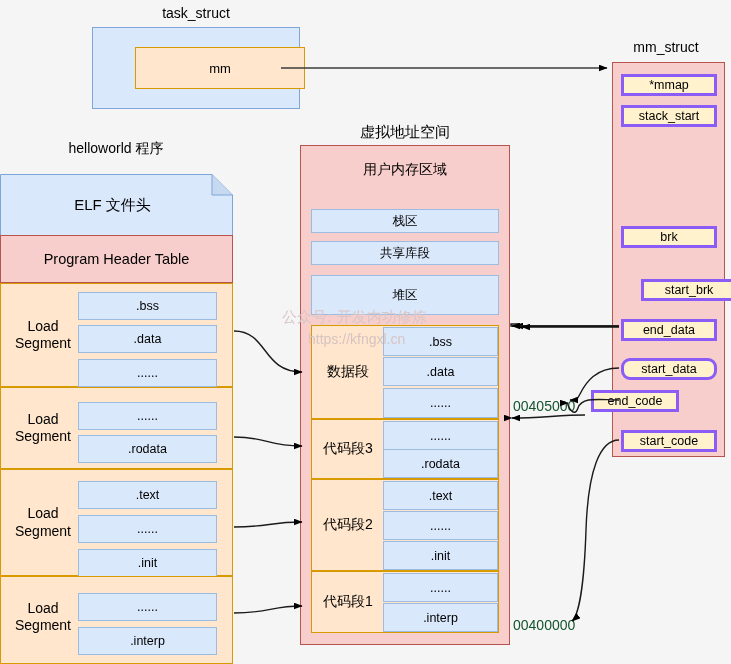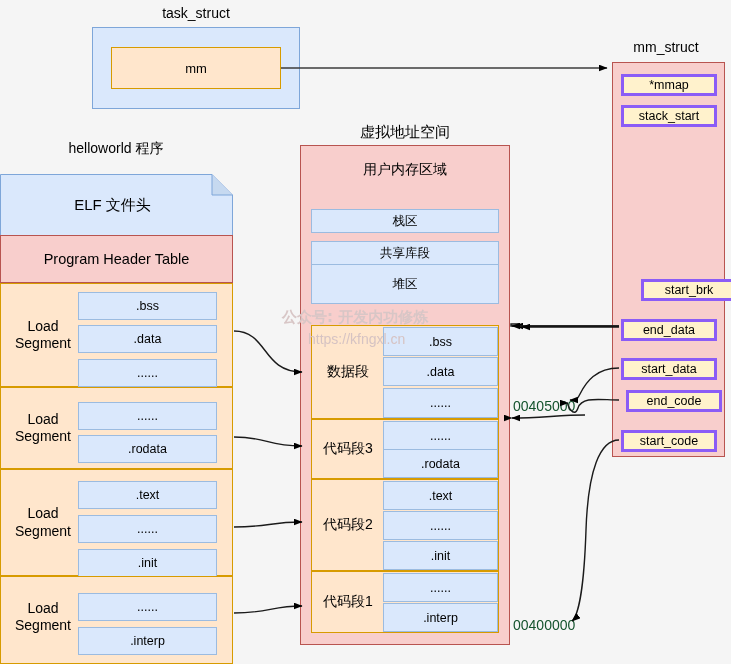--- a/index.html
+++ b/index.html
@@ -21,21 +21,21 @@
     white-space:nowrap;
   }
   .blue-pale{
     background:#dae8fc;border:1px solid #9bbbe0;
     display:flex;align-items:center;justify-content:center;
     font-size:12.5px;text-align:center;
   }
   .orange-box{
     background:#ffe6cc;border:1px solid #d79b00;
     display:flex;align-items:center;justify-content:center;
-    font-size:13px;text-align:center;
+    font-size:13px;text-align:center;margin-left:24px;
   }
   .yellow-box{
     background:#fff2cc;border:3px solid #8b5cf6;
     display:flex;align-items:center;justify-content:center;
     font-size:12.5px;text-align:center;
   }
   .pink-box{
     background:#f8cecc;border:1px solid #b85450;
     display:flex;align-items:center;justify-content:center;
     font-size:13px;
@@ -50,21 +50,21 @@
     background:#ffe6cc;border:1px solid #d79b00;
   }
   .lbl-center{
     display:flex;align-items:center;justify-content:center;
     text-align:center;line-height:1.25;
   }
   .addr{
     font-size:14px;color:#14532d;white-space:nowrap;
   }
   .wm1{
-    font-size:15px;color:#d8c6c6;font-weight:bold;white-space:nowrap;
+    font-size:15px;color:#d8c6c6;font-weight:normal;white-space:nowrap;
     font-family:"DejaVu Sans",sans-serif;
   }
   .wm2{
     font-size:14px;color:#d6c3c3;white-space:nowrap;
     font-family:Liberation Sans, sans-serif;
   }
   svg.overlay{position:absolute;left:0;top:0;width:731px;height:664px;pointer-events:none;}
 </style>
 </head>
 <body style="background: rgb(245, 245, 245);">
@@ -73,24 +73,25 @@
 
   <div class="abs title" style="left:92px;top:5px;width:208px;">task_struct</div>
   <div class="abs lightblue-region" style="left:92px;top:27px;width:208px;height:82px;"></div>
   <div class="abs orange-box" style="left:111px;top:47px;width:170px;height:42px;">mm</div>
 
   <div class="abs title" style="left:607px;top:39px;width:118px;">mm_struct</div>
   <div class="abs pink-region" style="left:612px;top:62px;width:113px;height:395px;"></div>
 
   <div class="abs yellow-box" style="left:621px;top:74px;width:96px;height:22px;">*mmap</div>
   <div class="abs yellow-box" style="left:621px;top:105px;width:96px;height:22px;">stack_start</div>
+  <div class="abs yellow-box" style="left:621px;top:226px;width:96px;height:22px;">brk</div>
   <div class="abs yellow-box" style="left:621px;top:279px;width:96px;height:22px;margin-left:20px;">start_brk</div>
   <div class="abs yellow-box" style="left:621px;top:319px;width:96px;height:22px;">end_data</div>
-  <div class="abs yellow-box" style="left:621px;top:358px;width:96px;height:22px;">start_data</div>
-  <div class="abs yellow-box" style="left:626px;top:390px;width:96px;height:22px;">end_code</div>
+  <div class="abs yellow-box" style="left:621px;top:358px;width:96px;height:22px;border-radius:9px;">start_data</div>
+  <div class="abs yellow-box" style="left:591px;top:390px;width:88px;height:22px;">end_code</div>
   <div class="abs yellow-box" style="left:621px;top:430px;width:96px;height:22px;">start_code</div>
 
   <div class="abs title" style="left:0px;top:140px;width:232px;">helloworld 程序</div>
 
   <svg class="abs" style="left:0px;top:174px;" width="233" height="62" viewBox="0 0 233 62">
     <path d="M0.5,0.5 H212 L232.5,21 V61.5 H0.5 Z" fill="#dae8fc" stroke="#7ea6d9" stroke-width="1"></path>
     <path d="M212,0.5 V21 H232.5" fill="#c6d9f0" stroke="#7ea6d9" stroke-width="1"></path>
   </svg>
   <div class="abs lbl-center" style="left:0px;top:174px;width:225px;height:62px;font-size:15px;border-radius:31px;">ELF 文件头</div>
 
@@ -129,21 +130,21 @@
   </div>
   <div class="abs blue-pale" style="left:78px;top:593px;width:139px;height:28px;">......</div>
   <div class="abs blue-pale" style="left:78px;top:627px;width:139px;height:28px;">.interp</div>
 
   <div class="abs title" style="left:300px;top:123px;width:210px;font-size:15px;">虚拟地址空间</div>
   <div class="abs pink-region" style="left:300px;top:145px;width:210px;height:500px;"></div>
   <div class="abs lbl-center" style="left:300px;top:158px;width:210px;height:24px;font-size:14px;">用户内存区域</div>
 
   <div class="abs blue-pale" style="left:311px;top:209px;width:188px;height:24px;">栈区</div>
   <div class="abs blue-pale" style="left:311px;top:241px;width:188px;height:24px;">共享库段</div>
-  <div class="abs blue-pale" style="left:311px;top:264px;width:188px;height:40px;">堆区</div>
+  <div class="abs blue-pale" style="left:311px;top:275px;width:188px;height:40px;">堆区</div>
 
   <div class="abs orange-region" style="left:311px;top:325px;width:188px;height:94px;"></div>
   <div class="abs lbl-center" style="left:313px;top:325px;width:70px;height:94px;font-size:14px;">数据段</div>
   <div class="abs blue-pale" style="left:383px;top:327px;width:115px;height:29px;">.bss</div>
   <div class="abs blue-pale" style="left:383px;top:357px;width:115px;height:29px;">.data</div>
   <div class="abs blue-pale" style="left:383px;top:388px;width:115px;height:30px;">......</div>
 
   <div class="abs orange-region" style="left:311px;top:419px;width:188px;height:60px;"></div>
   <div class="abs lbl-center" style="left:313px;top:419px;width:70px;height:60px;font-size:14px;">代码段3</div>
   <div class="abs blue-pale" style="left:383px;top:421px;width:115px;height:29px;">......</div>

